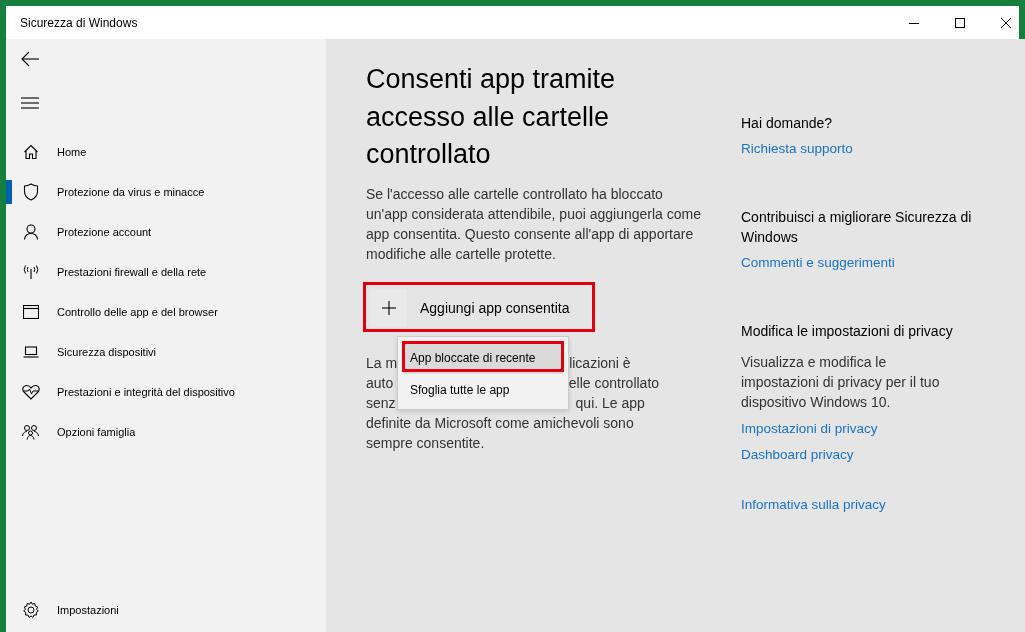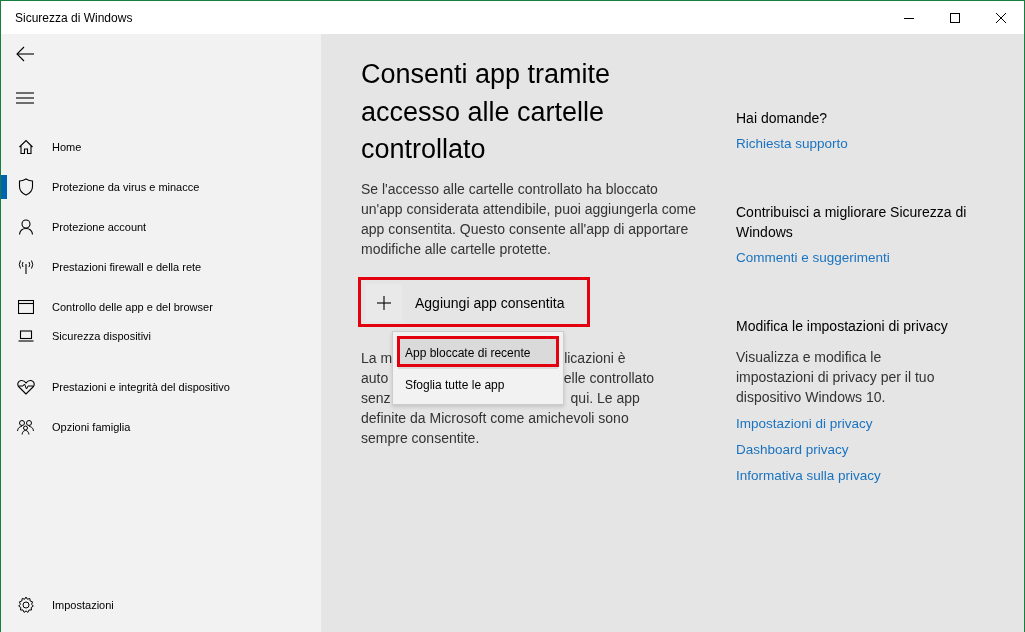--- a/index.html
+++ b/index.html
@@ -1,18 +1,18 @@
 <!DOCTYPE html>
 <html><head>
   <meta charset="utf-8">
   <style>
     * { box-sizing: border-box; margin: 0; padding: 0; }
     html, body { width: 1025px; height: 632px; overflow: hidden; background: #fff; }
     body { font-family: "Liberation Sans", "DejaVu Sans", sans-serif; color: #000; position: relative; }
-    .window { position: absolute; left: 0; top: 0; width: 1025px; height: 632px; border: 1px solid #15803d; background: #fff; }
+    .window { position: absolute; left: 0; top: 0; width: 1025px; height: 632px; border: 6px solid #15803d; background: #fff; }
     .titlebar { position: absolute; left: 0; top: 0; width: 100%; height: 33px; background: #fff; }
     .title { position: absolute; left: 14px; top: 10px; font-size: 12px; color: #000; }
     .winbtn { position: absolute; top: 0; width: 46px; height: 33px; display: flex; align-items: center; justify-content: center; cursor: default; }
     .winbtn svg { display: block; }
     .sidebar { position: absolute; left: 0; top: 33px; width: 320px; height: 598px; background: #f2f2f2; }
     .nav-icon-btn { position: absolute; left: 0; width: 48px; height: 40px; display: flex; align-items: center; justify-content: center; }
     .nav-item { position: absolute; left: 0; width: 320px; height: 40px; display: flex; align-items: center; cursor: pointer; }
     .nav-item .ico { width: 48px; height: 40px; display: flex; align-items: center; justify-content: center; padding-left: 2px; }
     .nav-item .lbl { font-size: 11px; color: #000; margin-left: 3px; }
     .nav-item.active::before { content: ""; position: absolute; left: 0; top: 8px; width: 6px; height: 24px; background: #0063b1; }
@@ -113,21 +113,21 @@
     <div class="nav-item" style="top:253px;">
       <span class="ico">
         <svg width="16" height="14" viewBox="0 0 16 14">
             <rect x="0.5" y="0.5" width="15" height="13" fill="none" stroke="#000" stroke-width="1.1"></rect>
             <line x1="0.5" y1="3.5" x2="15.5" y2="3.5" stroke="#000" stroke-width="1.1"></line>
           </svg>
       </span>
       <span class="lbl">Controllo delle app e del browser</span>
     </div>
 
-    <div class="nav-item" style="top:282px;align-items:center;">
+    <div class="nav-item" style="top:293px;align-items:center;">
       <span class="ico">
         <svg width="16" height="12" viewBox="0 0 16 12">
             <rect x="2.5" y="1" width="11" height="7.5" fill="none" stroke="#000" stroke-width="1.1"></rect>
             <line x1="0.5" y1="11" x2="15.5" y2="11" stroke="#000" stroke-width="1.1"></line>
           </svg>
       </span>
       <span class="lbl">Sicurezza dispositivi</span>
     </div>
 
     <div class="nav-item" style="top:333px;">
@@ -190,21 +190,21 @@
       <div class="r-head" style="top:74px;">Hai domande?</div>
       <div class="r-link" style="top:100px;text-align:right;">Richiesta supporto</div>
 
       <div class="r-head" style="top:168px;">Contribuisci a migliorare Sicurezza di Windows</div>
       <div class="r-link" style="top:214px;">Commenti e suggerimenti</div>
 
       <div class="r-head" style="top:282px;">Modifica le impostazioni di privacy</div>
       <div class="r-text" style="top:313px; width:200px;">Visualizza e modifica le impostazioni di privacy per il tuo dispositivo Windows 10.</div>
       <div class="r-link" style="top:380px;">Impostazioni di privacy</div>
       <div class="r-link" style="top:406px;">Dashboard privacy</div>
-      <div class="r-link" style="top:432px;">Informativa sulla privacy</div>
+      <div class="r-link" style="top:456px;">Informativa sulla privacy</div>
     </div>
   </div>
 
   <div class="menu">
     <div class="menu-item hover" style="top:5px;">App bloccate di recente</div>
     <div class="menu-item" style="top:37px;">Sfoglia tutte le app</div>
   </div>
   <div class="annot-box" style="left:396px; top:335px; width:162px; height:31px; z-index:6;"></div>
 
 </div>

